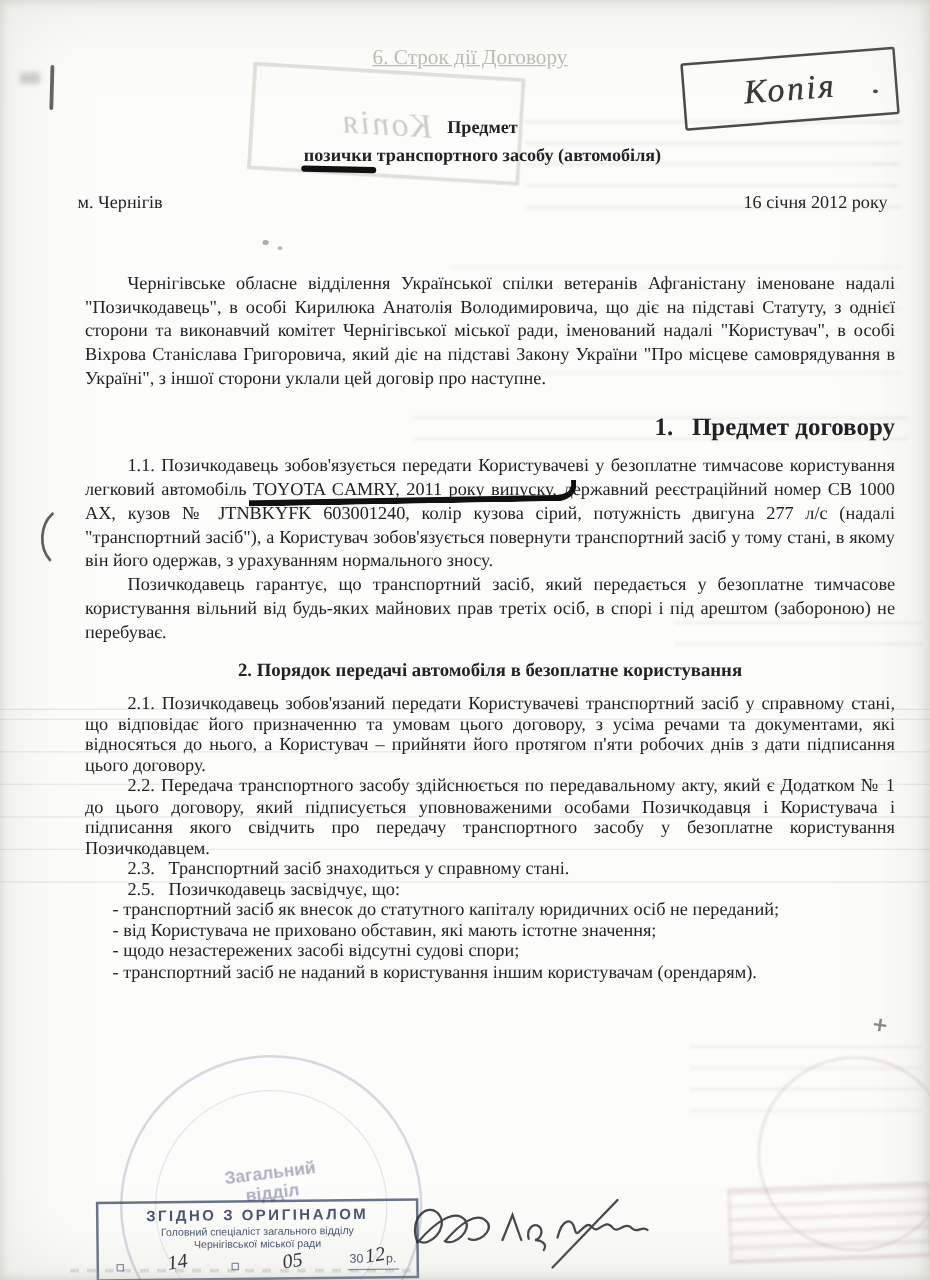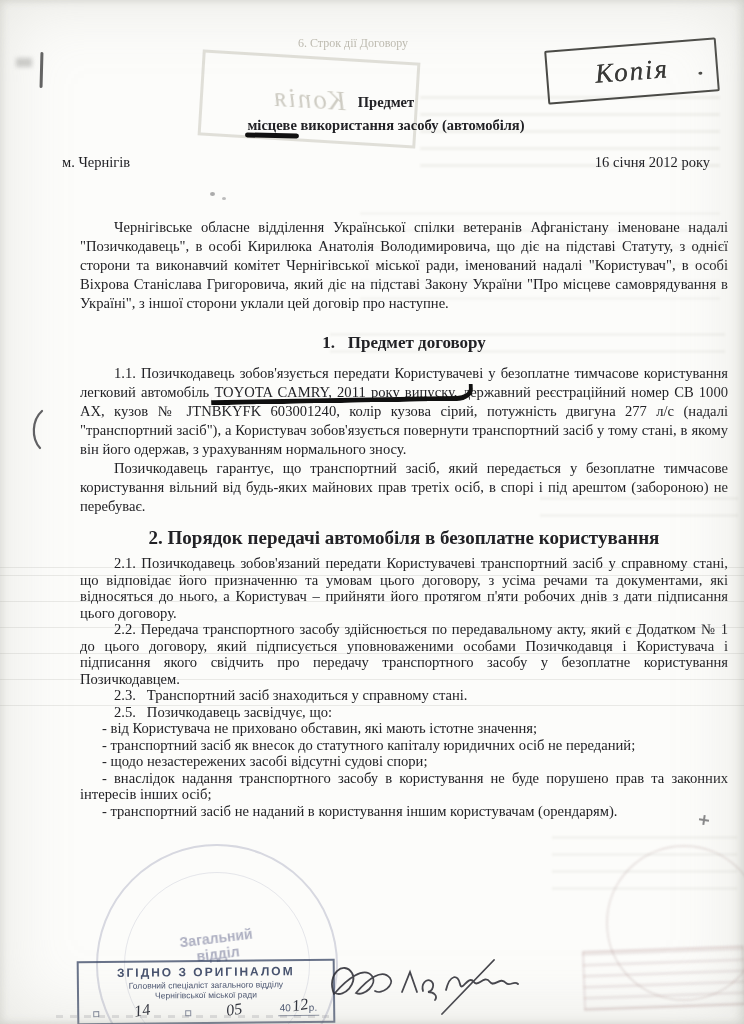--- a/index.html
+++ b/index.html
@@ -4,22 +4,22 @@
 <style>
   html,body{margin:0;padding:0;background:#e8e8e4;}
   .page{position:relative;width:744px;height:1024px;background:#fcfcfa;overflow:hidden;
         font-family:"Liberation Serif",serif;color:#222226;}
   
   .vignette{position:absolute;inset:0;pointer-events:none;z-index:40;
     box-shadow:inset 0 0 70px rgba(175,175,165,.28), inset -4px 0 10px rgba(150,150,145,.25), inset 3px 0 8px rgba(170,170,160,.2);}
   .bl{position:absolute;z-index:1;filter:blur(1.1px);
       background:repeating-linear-gradient(to bottom, rgba(150,147,128,.30) 0 3px, transparent 3px 17px);}
   .rule{position:absolute;left:0;width:744px;height:1px;background:rgba(118,120,115,.14);z-index:1;}
-  .bleed-heading{position:absolute;left:298px;top:36px;width:220px;font-size:12px;color:rgba(148,144,126,.6);
-      filter:blur(.4px);z-index:1;}
+  .bleed-heading{position:absolute;left:298px;top:36px;width:220px;font-size:17px;color:rgba(148,144,126,.6);
+      filter:blur(.4px);z-index:1;text-decoration:underline;}
   .bleed-copy{position:absolute;left:200px;top:56px;width:212px;height:80px;border:3px solid rgba(152,148,130,.28);
       transform:rotate(3.5deg);z-index:1;display:flex;align-items:center;justify-content:center;filter:blur(.6px);}
   .bleed-copy span{display:inline-block;transform:scaleX(-1);font-style:italic;font-size:27px;letter-spacing:2px;
       color:rgba(150,146,128,.45);}
   .bleed-ring{position:absolute;left:606px;top:845px;width:152px;height:152px;border:2px solid rgba(168,142,142,.22);
       border-radius:50%;filter:blur(1px);z-index:1;}
   .bleed-rect{position:absolute;left:583px;top:948px;width:158px;height:56px;border:2px solid rgba(172,142,142,.22);
       transform:rotate(-2deg) scaleX(-1);filter:blur(1.2px);z-index:1;
       background:repeating-linear-gradient(to bottom, rgba(175,145,145,.18) 0 3px, transparent 3px 11px);}
   .artifact-line{position:absolute;left:40px;top:52px;width:3px;height:36px;background:#3f3f41;border-radius:2px;
@@ -40,29 +40,29 @@
   .copy-dot{position:absolute;right:14px;bottom:16px;width:4px;height:3px;background:#4a4a46;border-radius:50%;}
   
   .titleblock{position:absolute;left:62px;width:648px;top:94px;text-align:center;z-index:5;}
   .t1{font-size:14.5px;font-weight:600;margin-bottom:6px;}
   .t2{font-size:14.5px;font-weight:bold;}
   .ink-simple{position:relative;}
   .ink-simple:after{content:"";position:absolute;left:-2px;right:-3px;bottom:-5px;height:5px;background:#101010;
       border-radius:3px;transform:rotate(1.3deg);}
   .dateline{position:absolute;left:62px;top:154px;width:648px;display:flex;justify-content:space-between;
       font-size:14.5px;z-index:5;}
-  .content{position:absolute;left:80px;top:204px;width:648px;z-index:5;font-size:14.6px;text-align:justify;}
+  .content{position:absolute;left:68px;top:204px;width:648px;z-index:5;font-size:14.6px;text-align:justify;}
   .content p{margin:0;}
   .part1{line-height:19px;}
   .part2{line-height:16.5px;}
   .indent{text-indent:34px;}
   .bullet{text-indent:22px;}
   .preamble{margin-top:14px !important;}
-  .h1{margin-top:20px !important;text-align:center;font-weight:bold;font-size:17px;white-space:pre-wrap;line-height:19px;}
-  .h2{margin-top:12px !important;text-align:center;font-weight:bold;font-size:19px;white-space:pre-wrap;line-height:19px;}
+  .h1{margin-top:20px !important;text-align:right;font-weight:bold;font-size:20px;white-space:pre-wrap;line-height:19px;}
+  .h2{margin-top:12px !important;text-align:center;font-weight:bold;font-size:15px;white-space:pre-wrap;line-height:19px;}
   .p11{margin-top:12px !important;}
   .p21{margin-top:8px !important;}
   .ink-under{position:relative;margin-top:32px;}
   .ink-under:after{content:"";position:absolute;left:-3px;right:-16px;bottom:-3px;height:12px;
       border-bottom:5px solid #101010;border-right:4px solid #101010;border-bottom-right-radius:16px 12px;
       transform:rotate(-1deg);pointer-events:none;}
   .paren-mark{position:absolute;left:26px;top:408px;z-index:6;}
   
   .round-stamp{position:absolute;left:96px;top:844px;width:238px;height:238px;border:2px solid rgba(108,112,150,.26);
       border-radius:50%;z-index:6;}
@@ -119,44 +119,43 @@
   <div class="plus-mark"></div>
   <div class="dashes"></div>
 
   <div class="copy-stamp">
     <span>Копія</span>
     <i class="copy-dot"></i>
   </div>
 
   <div class="titleblock">
     <div class="t1">Предмет</div>
-    <div class="t2"><span class="ink-simple">місцеве</span><span> використання засобу (автомобіля)</span></div>
+    <div class="t2"><span class="ink-simple">позички</span><span> транспортного засобу (автомобіля)</span></div>
   </div>
 
   <div class="dateline">
     <span>м. Чернігів</span>
     <span>16 січня 2012 року</span>
   </div>
 
   <div class="content">
     <p class="part1 indent preamble">Чернігівське обласне відділення Української спілки ветеранів Афганістану іменоване надалі "Позичкодавець", в особі Кирилюка Анатолія Володимировича, що діє на підставі Статуту, з однієї сторони та виконавчий комітет Чернігівської міської ради, іменований надалі "Користувач", в особі Віхрова Станіслава Григоровича, який діє на підставі Закону України "Про місцеве самоврядування в Україні", з іншої сторони уклали цей договір про наступне.</p>
 
     <p class="h1">1.&nbsp;&nbsp; Предмет договору</p>
     <p class="part1 indent p11"><span>1.1. Позичкодавець зобов'язується передати Користувачеві у безоплатне тимчасове користування легковий автомобіль </span><span class="ink-under">TOYOTA CAMRY, 2011 року випуску,</span><span> державний реєстраційний номер СВ 1000 АХ, кузов № JTNBKYFK 603001240, колір кузова сірий, потужність двигуна 277 л/с (надалі "транспортний засіб"), а Користувач зобов'язується повернути транспортний засіб у тому стані, в якому він його одержав, з урахуванням нормального зносу.</span></p>
     <p class="part1 indent">Позичкодавець гарантує, що транспортний засіб, який передається у безоплатне тимчасове користування вільний від будь-яких майнових прав третіх осіб, в спорі і під арештом (забороною) не перебуває.</p>
 
     <p class="h2">2. Порядок передачі автомобіля в безоплатне користування</p>
     <p class="part2 indent p21">2.1. Позичкодавець зобов'язаний передати Користувачеві транспортний засіб у справному стані, що відповідає його призначенню та умовам цього договору, з усіма речами та документами, які відносяться до нього, а Користувач – прийняти його протягом п'яти робочих днів з дати підписання цього договору.</p>
     <p class="part2 indent">2.2. Передача транспортного засобу здійснюється по передавальному акту, який є Додатком № 1 до цього договору, який підписується уповноваженими особами Позичкодавця і Користувача і підписання якого свідчить про передачу транспортного засобу у безоплатне користування Позичкодавцем.</p>
     <p class="part2 indent">2.3.&nbsp;&nbsp; Транспортний засіб знаходиться у справному стані.</p>
     <p class="part2 indent">2.5.&nbsp;&nbsp; Позичкодавець засвідчує, що:</p>
+    <p class="part2 bullet">- транспортний засіб як внесок до статутного капіталу юридичних осіб не переданий;</p>
     <p class="part2 bullet">- від Користувача не приховано обставин, які мають істотне значення;</p>
-    <p class="part2 bullet">- транспортний засіб як внесок до статутного капіталу юридичних осіб не переданий;</p>
     <p class="part2 bullet">- щодо незастережених засобі відсутні судові спори;</p>
-    <p class="part2 bullet">- внаслідок надання транспортного засобу в користування не буде порушено прав та законних інтересів інших осіб;</p>
     <p class="part2 bullet">- транспортний засіб не наданий в користування іншим користувачам (орендарям).</p>
   </div>
 
   <svg class="paren-mark" width="22" height="44" viewBox="0 0 22 44">
     <path d="M16 3 C6 12 5 30 14 40" fill="none" stroke="#2a2a2e" stroke-width="2.2" stroke-linecap="round" opacity=".75"></path>
   </svg>
 
   <div class="round-stamp">
     <div class="round-inner"></div>
     <div class="round-label">
@@ -167,21 +166,21 @@
 
   <div class="cert-stamp">
     <div class="cert-l1">ЗГІДНО З ОРИГІНАЛОМ</div>
     <div class="cert-l2">Головний спеціаліст загального відділу</div>
     <div class="cert-l3">Чернігівської міської ради</div>
     <div class="cert-date">
       <i class="cdot"></i>
       <span class="pen">14</span>
       <i class="cdot"></i>
       <span class="pen">05</span>
-      <span class="yearwrap"><span>40</span><span class="pen yr">12</span><span>р.</span></span>
+      <span class="yearwrap"><span>30</span><span class="pen yr">12</span><span>р.</span></span>
     </div>
   </div>
 
   <div class="signature">
     <span class="sr">Л.В. Дмитренко</span>
     <svg width="200" height="70" viewBox="0 0 200 70">
       <g fill="none" stroke="#2b2b33" stroke-width="1.8" stroke-linecap="round" opacity=".88">
         <path d="M12 42 C4 22 22 8 30 21 C36 31 22 46 13 41 C25 27 42 14 50 24 C56 32 42 45 34 41 C46 27 60 16 68 26 C73 33 60 43 53 39"></path>
         <path d="M80 40 L88 20 L95 40"></path>
         <path d="M101 39 C99 32 104 26 109 29 C113 32 111 39 106 40 C112 40 116 44 113 48"></path>

